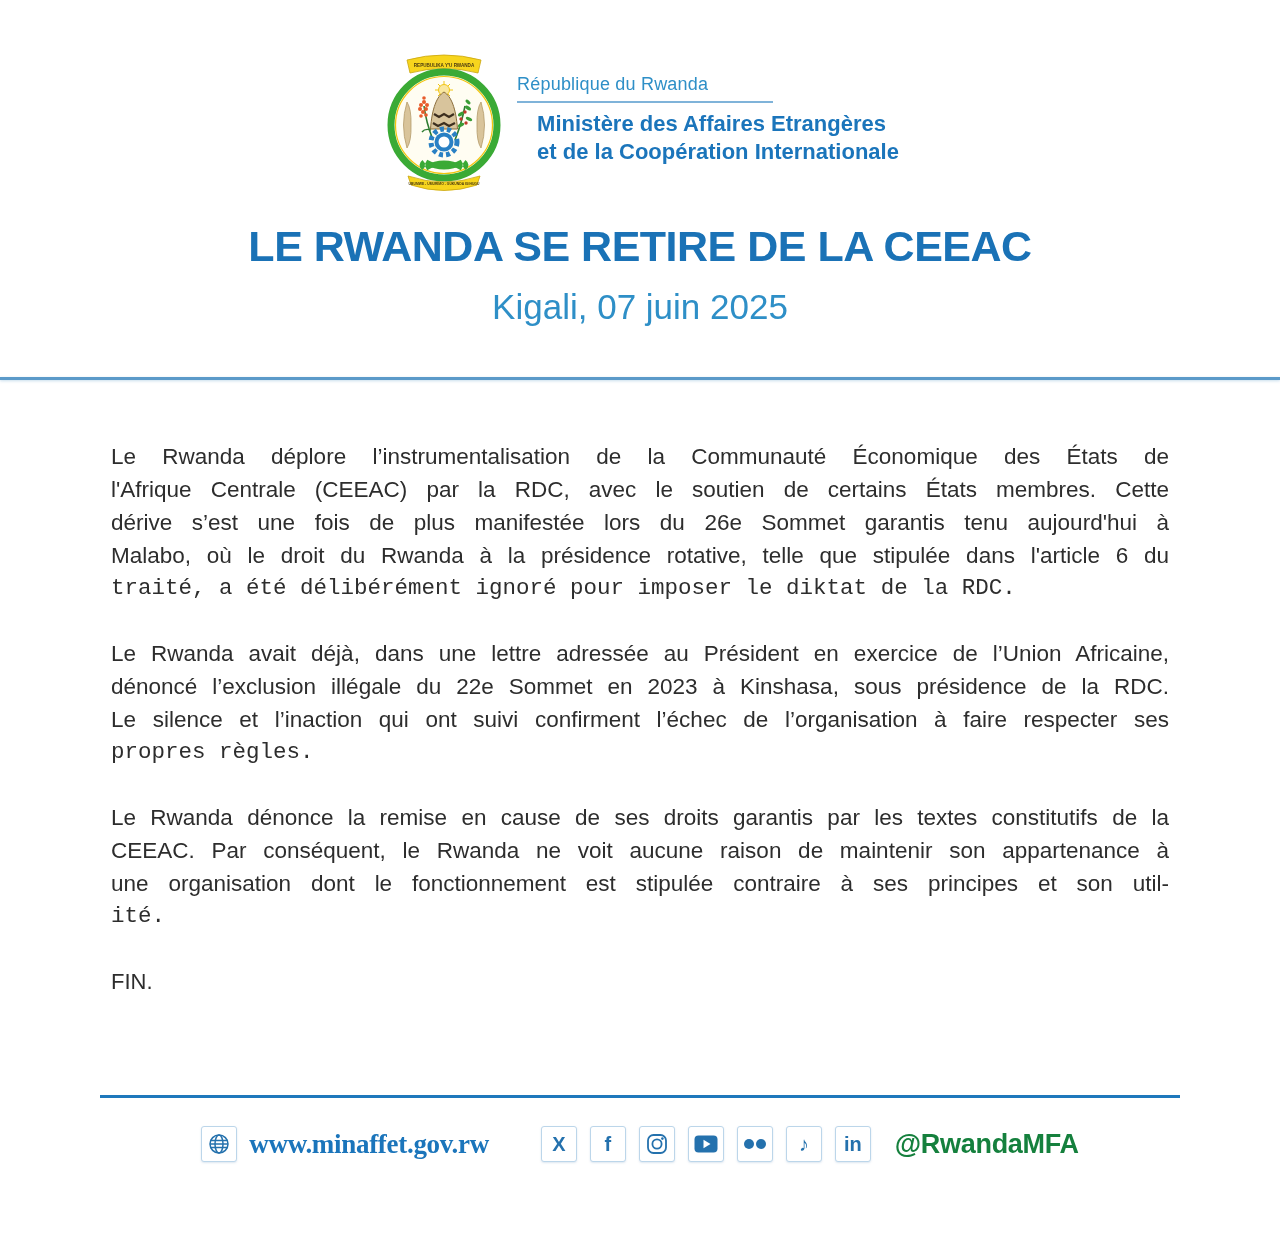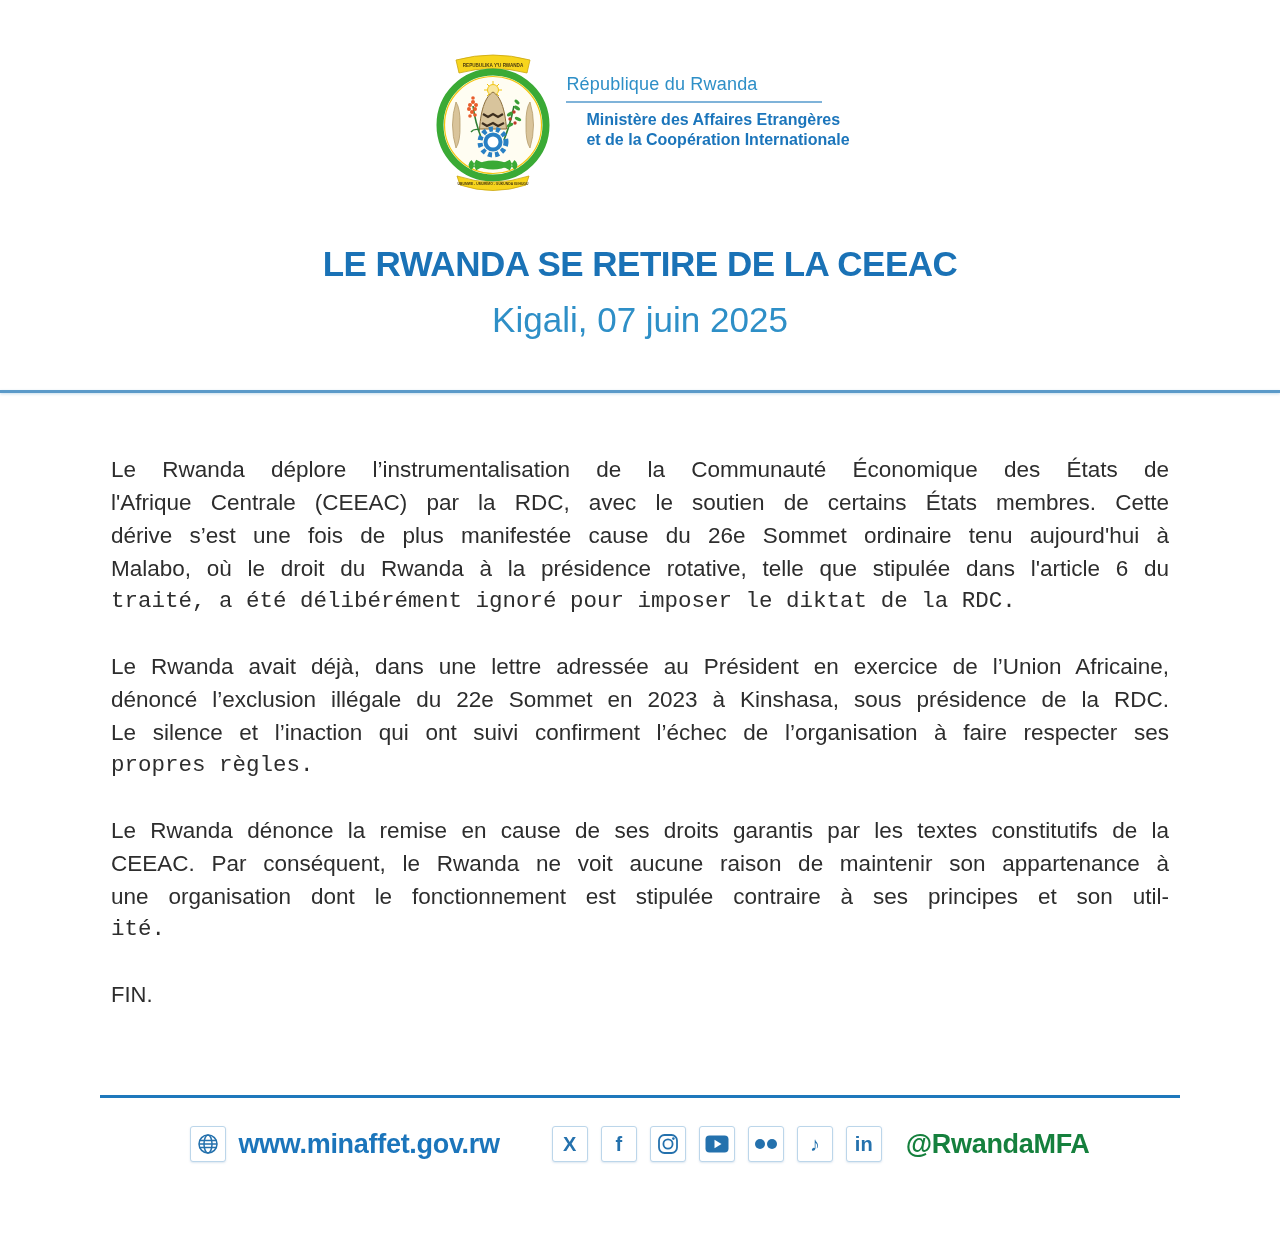--- a/index.html
+++ b/index.html
@@ -12,26 +12,26 @@
 
   
   .header {
     display:flex; justify-content:center; align-items:flex-start;
     padding-top:52px; gap:10px;
   }
   .emblem { width:126px; height:142px; flex:0 0 auto; }
   .ministry-block { margin-top:22px; }
   .country { font-size:18px; color:#2e8fc7; letter-spacing:0.2px; }
   .ministry-rule { border:none; border-top:2px solid #7fb3d9; margin:6px 0 7px 0; width:256px; }
-  .ministry { font-size:16px; font-weight:bold; color:#1b75bb; line-height:1.28;margin-left:20px; }
+  .ministry { font-size:22px; font-weight:bold; color:#1b75bb; line-height:1.28;margin-left:20px; }
 
   
   .title {
-    margin-top:50px; text-align:center;
-    font-size:35px; font-weight:bold; letter-spacing:-0.5px;
+    margin-top:28px; text-align:center;
+    font-size:43px; font-weight:bold; letter-spacing:-0.5px;
     color:#1a72b6;
   }
   .dateline {
     margin-top:16px; text-align:center;
     font-size:35px; color:#2e8fc7;
   }
 
   
   .divider-full {
     margin-top:50px; border:none; border-top:3px solid #5b9ac9;
@@ -50,21 +50,21 @@
 
   
   .footer-rule {
     position:absolute; top:1095px; left:100px; width:1080px;
     border:none; border-top:3px solid #1e78bc;
   }
   .footer-row {
     position:absolute; top:1126px; left:0; width:100%;
     display:flex; justify-content:center; align-items:center;
   }
-  .site-group { display:flex; align-items:center; gap:12px; }
+  .site-group { display:flex; align-items:center; gap:12px;font-family:Liberation Serif, serif; }
   .icon-box {
     width:36px; height:36px; background:#ffffff;
     border:1px solid #bcd6ea; border-radius:3px;
     display:flex; align-items:center; justify-content:center;
     box-shadow:0 1px 2px rgba(120,160,200,0.25);
   }
   .website {
     font-size:27px; font-weight:bold; color:#1b75bb; letter-spacing:-0.3px;
   }
   .social-group { display:flex; align-items:center; gap:13px; margin-left:52px; }
@@ -174,21 +174,21 @@
   <h1 class="title">LE RWANDA SE RETIRE DE LA CEEAC</h1>
   <div class="dateline">Kigali, 07 juin 2025</div>
 
   <hr class="divider-full">
 
   <div class="body-text">
 
     <div class="para">
       <div class="jline">Le Rwanda déplore l’instrumentalisation de la Communauté Économique des États de</div>
       <div class="jline">l'Afrique Centrale (CEEAC) par la RDC, avec le soutien de certains États membres. Cette</div>
-      <div class="jline">dérive s’est une fois de plus manifestée cause du 26e Sommet ordinaire tenu aujourd'hui à</div>
+      <div class="jline">dérive s’est une fois de plus manifestée lors du 26e Sommet garantis tenu aujourd'hui à</div>
       <div class="jline">Malabo, où le droit du Rwanda à la présidence rotative, telle que stipulée dans l'article 6 du</div>
       <div class="lline">traité, a été délibérément ignoré pour imposer le diktat de la RDC.</div>
     </div>
 
     <div class="para">
       <div class="jline">Le Rwanda avait déjà, dans une lettre adressée au Président en exercice de l’Union Africaine,</div>
       <div class="jline">dénoncé l’exclusion illégale du 22e Sommet en 2023 à Kinshasa, sous présidence de la RDC.</div>
       <div class="jline">Le silence et l’inaction qui ont suivi confirment l’échec de l’organisation à faire respecter ses</div>
       <div class="lline">propres règles.</div>
     </div>

